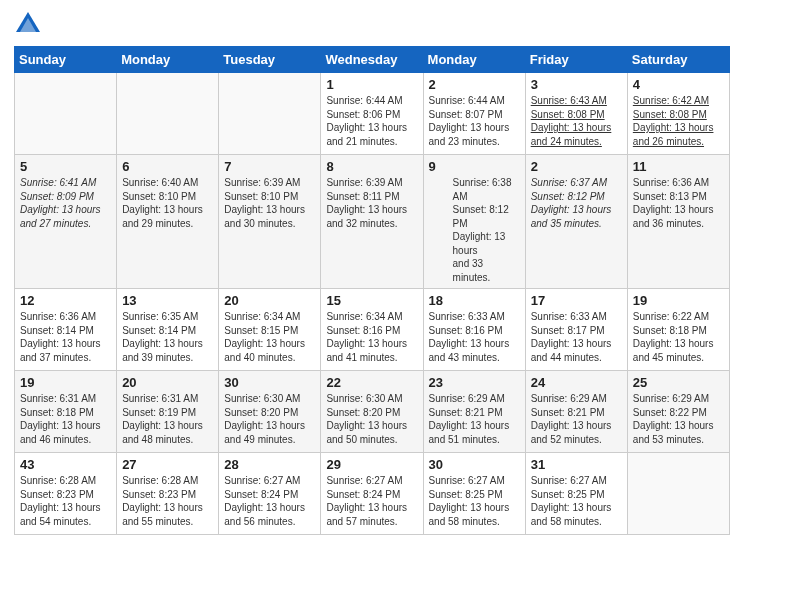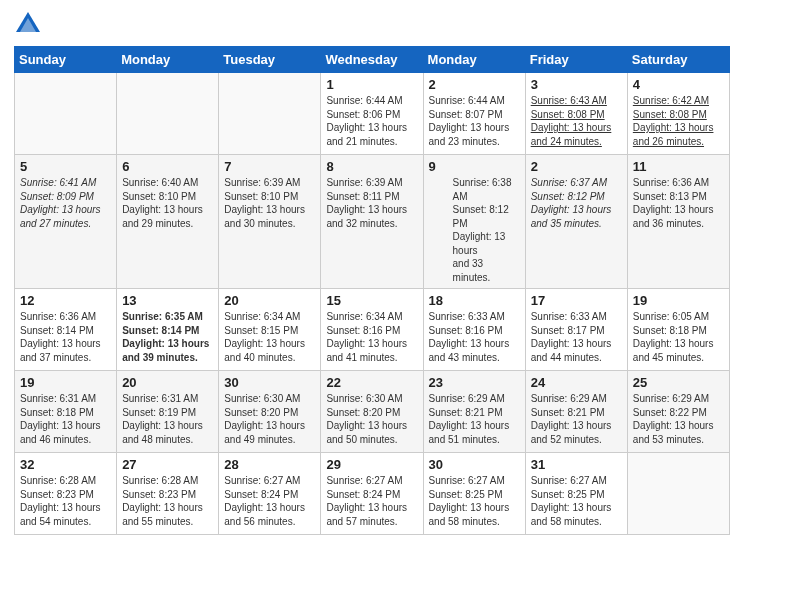--- a/index.html
+++ b/index.html
@@ -224,21 +224,21 @@
         <tr>
           <td>
             <span class="day-number">12</span>
             <div class="day-info" style="white-space: pre-line;">Sunrise: 6:36 AM
 Sunset: 8:14 PM
 Daylight: 13 hours
 and 37 minutes.</div>
           </td>
           <td>
             <span class="day-number">13</span>
-            <div class="day-info" style="white-space: pre-line; font-weight: bold;">Sunrise: 6:35 AM
+            <div class="day-info" style="white-space: pre-line;">Sunrise: 6:35 AM
 Sunset: 8:14 PM
 Daylight: 13 hours
 and 39 minutes.</div>
           </td>
           <td>
             <span class="day-number">20</span>
             <div class="day-info" style="white-space: pre-line;">Sunrise: 6:34 AM
 Sunset: 8:15 PM
 Daylight: 13 hours
 and 40 minutes.</div>
@@ -259,21 +259,21 @@
           </td>
           <td>
             <span class="day-number">17</span>
             <div class="day-info" style="white-space: pre-line;">Sunrise: 6:33 AM
 Sunset: 8:17 PM
 Daylight: 13 hours
 and 44 minutes.</div>
           </td>
           <td>
             <span class="day-number">19</span>
-            <div class="day-info" style="white-space: pre-line;">Sunrise: 6:05 AM
+            <div class="day-info" style="white-space: pre-line;">Sunrise: 6:22 AM
 Sunset: 8:18 PM
 Daylight: 13 hours
 and 45 minutes.</div>
           </td>
         </tr>
         <tr>
           <td>
             <span class="day-number">19</span>
             <div class="day-info" style="white-space: pre-line;">Sunrise: 6:31 AM
 Sunset: 8:18 PM
@@ -318,21 +318,21 @@
           <td>
             <span class="day-number">25</span>
             <div class="day-info" style="white-space: pre-line;">Sunrise: 6:29 AM
 Sunset: 8:22 PM
 Daylight: 13 hours
 and 53 minutes.</div>
           </td>
         </tr>
         <tr>
           <td>
-            <span class="day-number">32</span>
+            <span class="day-number">43</span>
             <div class="day-info" style="white-space: pre-line;">Sunrise: 6:28 AM
 Sunset: 8:23 PM
 Daylight: 13 hours
 and 54 minutes.</div>
           </td>
           <td>
             <span class="day-number">27</span>
             <div class="day-info" style="white-space: pre-line;">Sunrise: 6:28 AM
 Sunset: 8:23 PM
 Daylight: 13 hours

